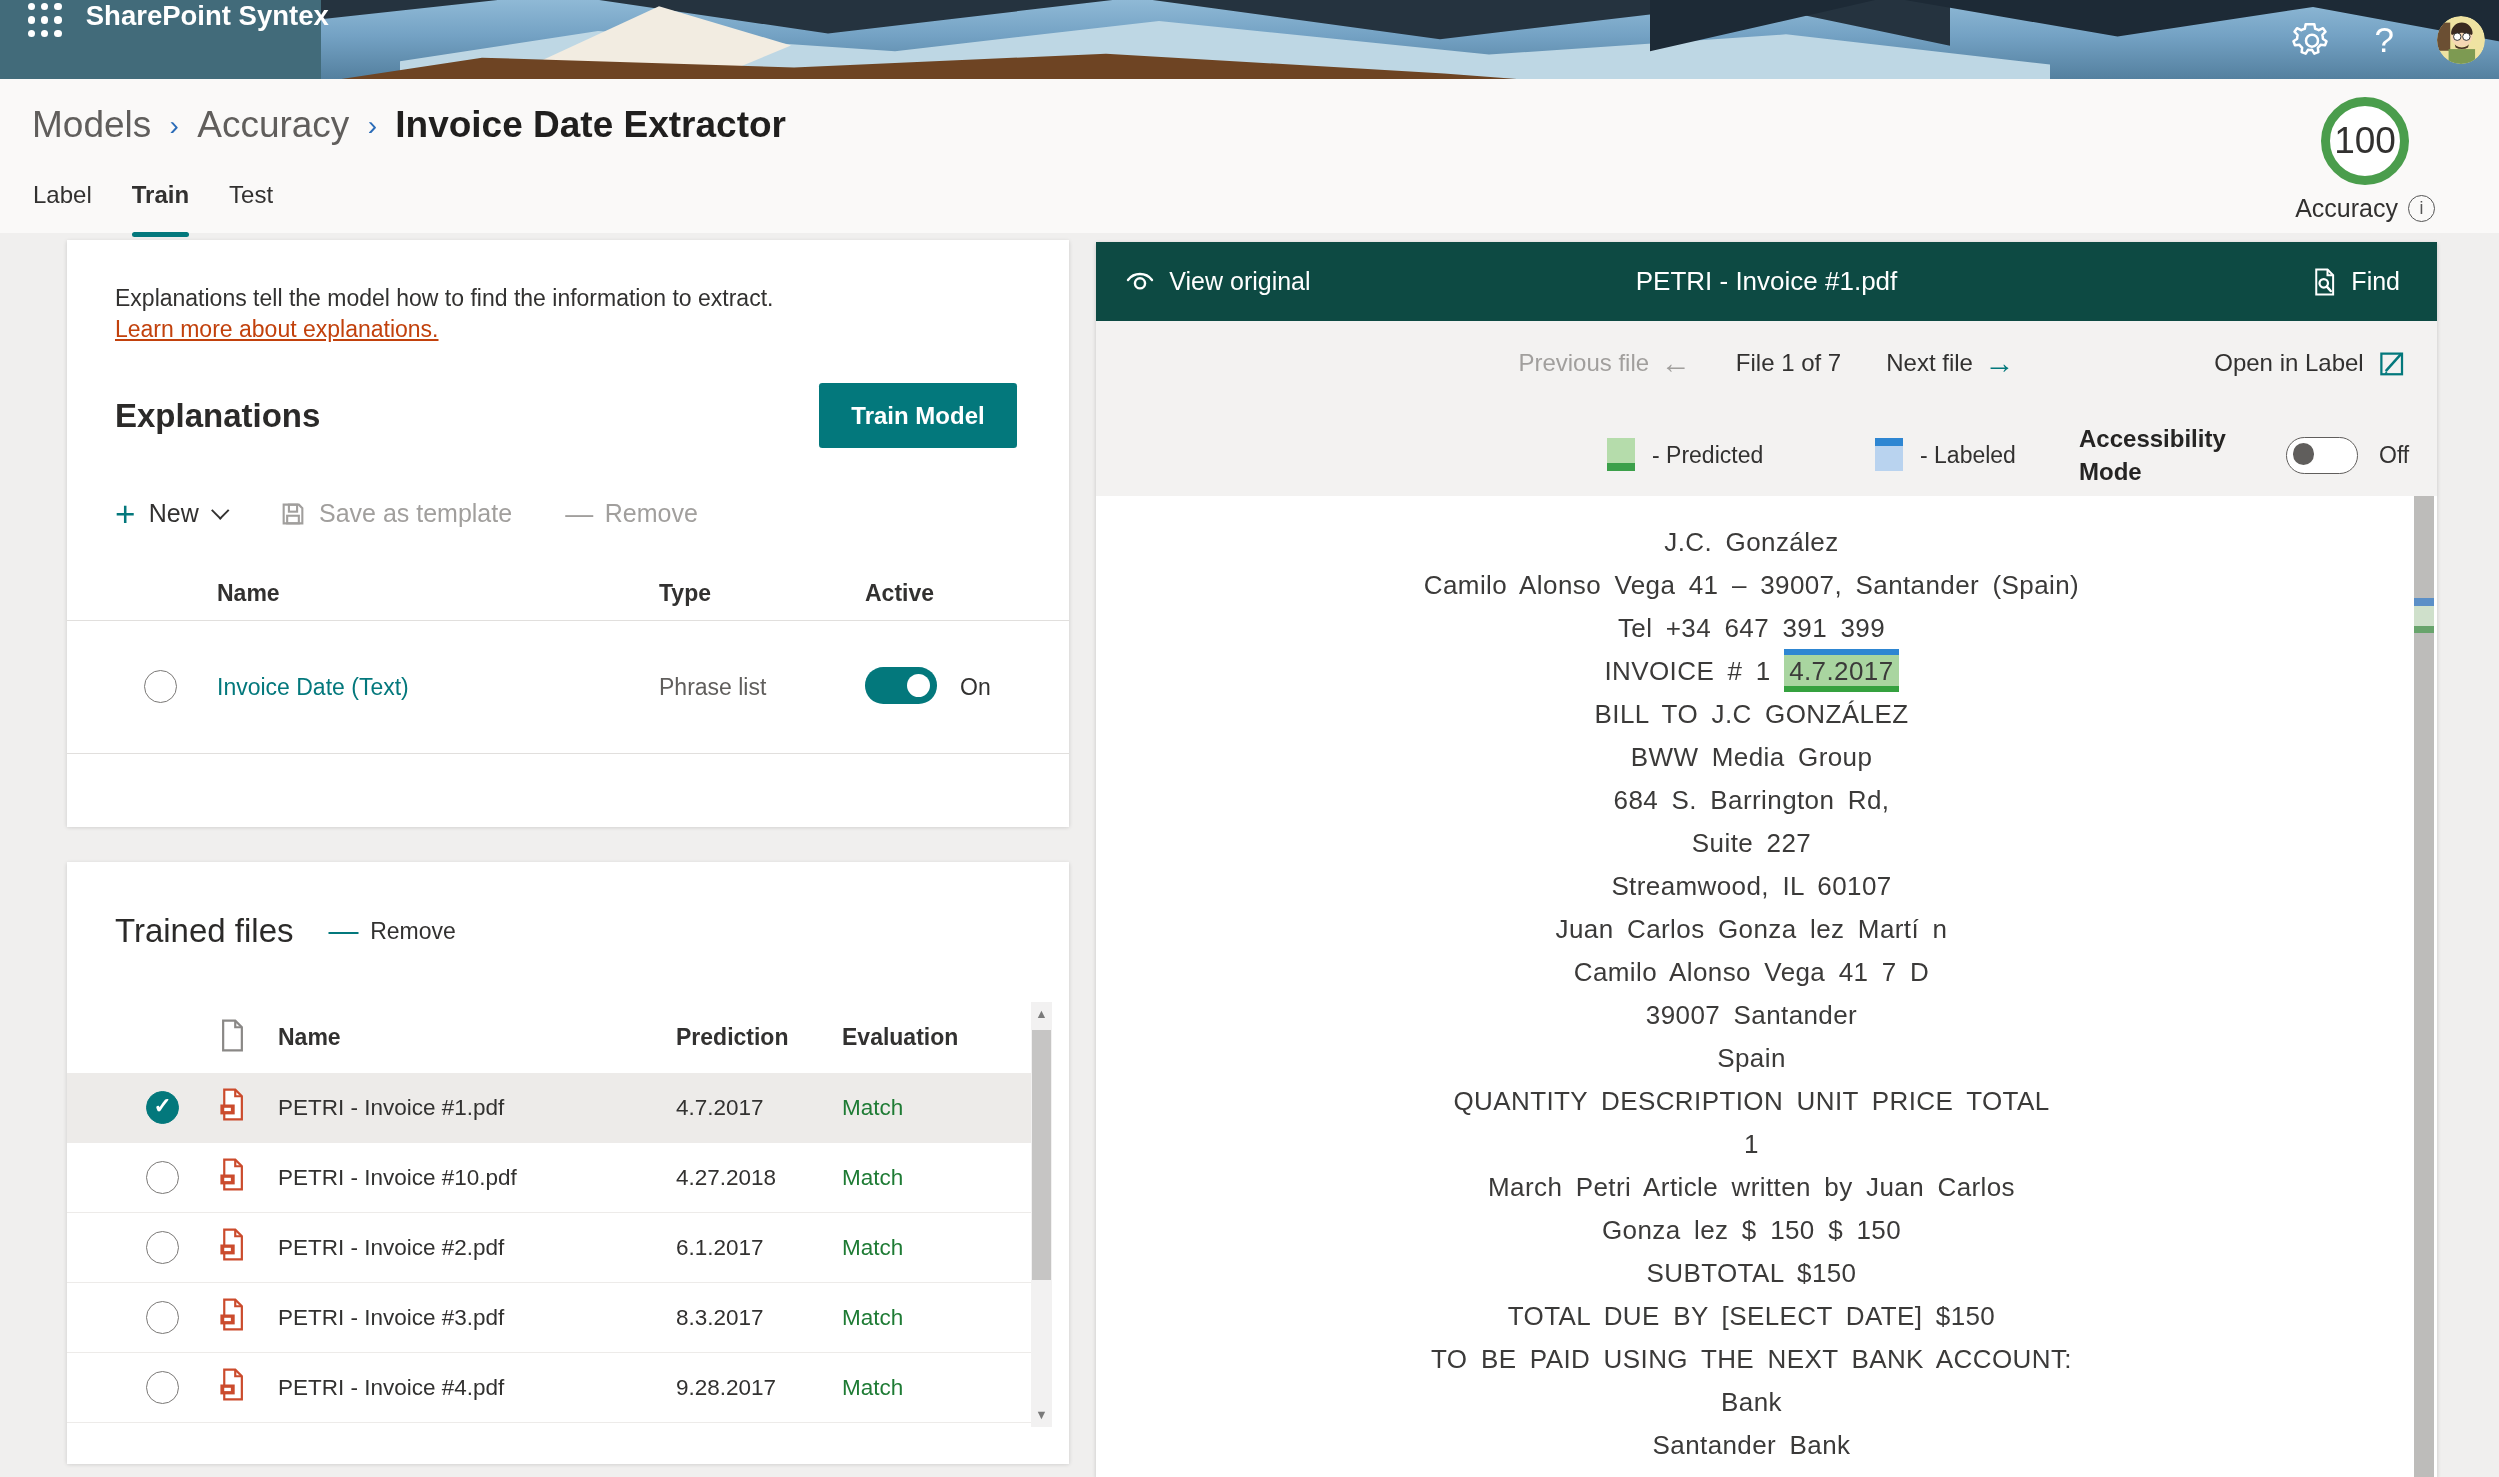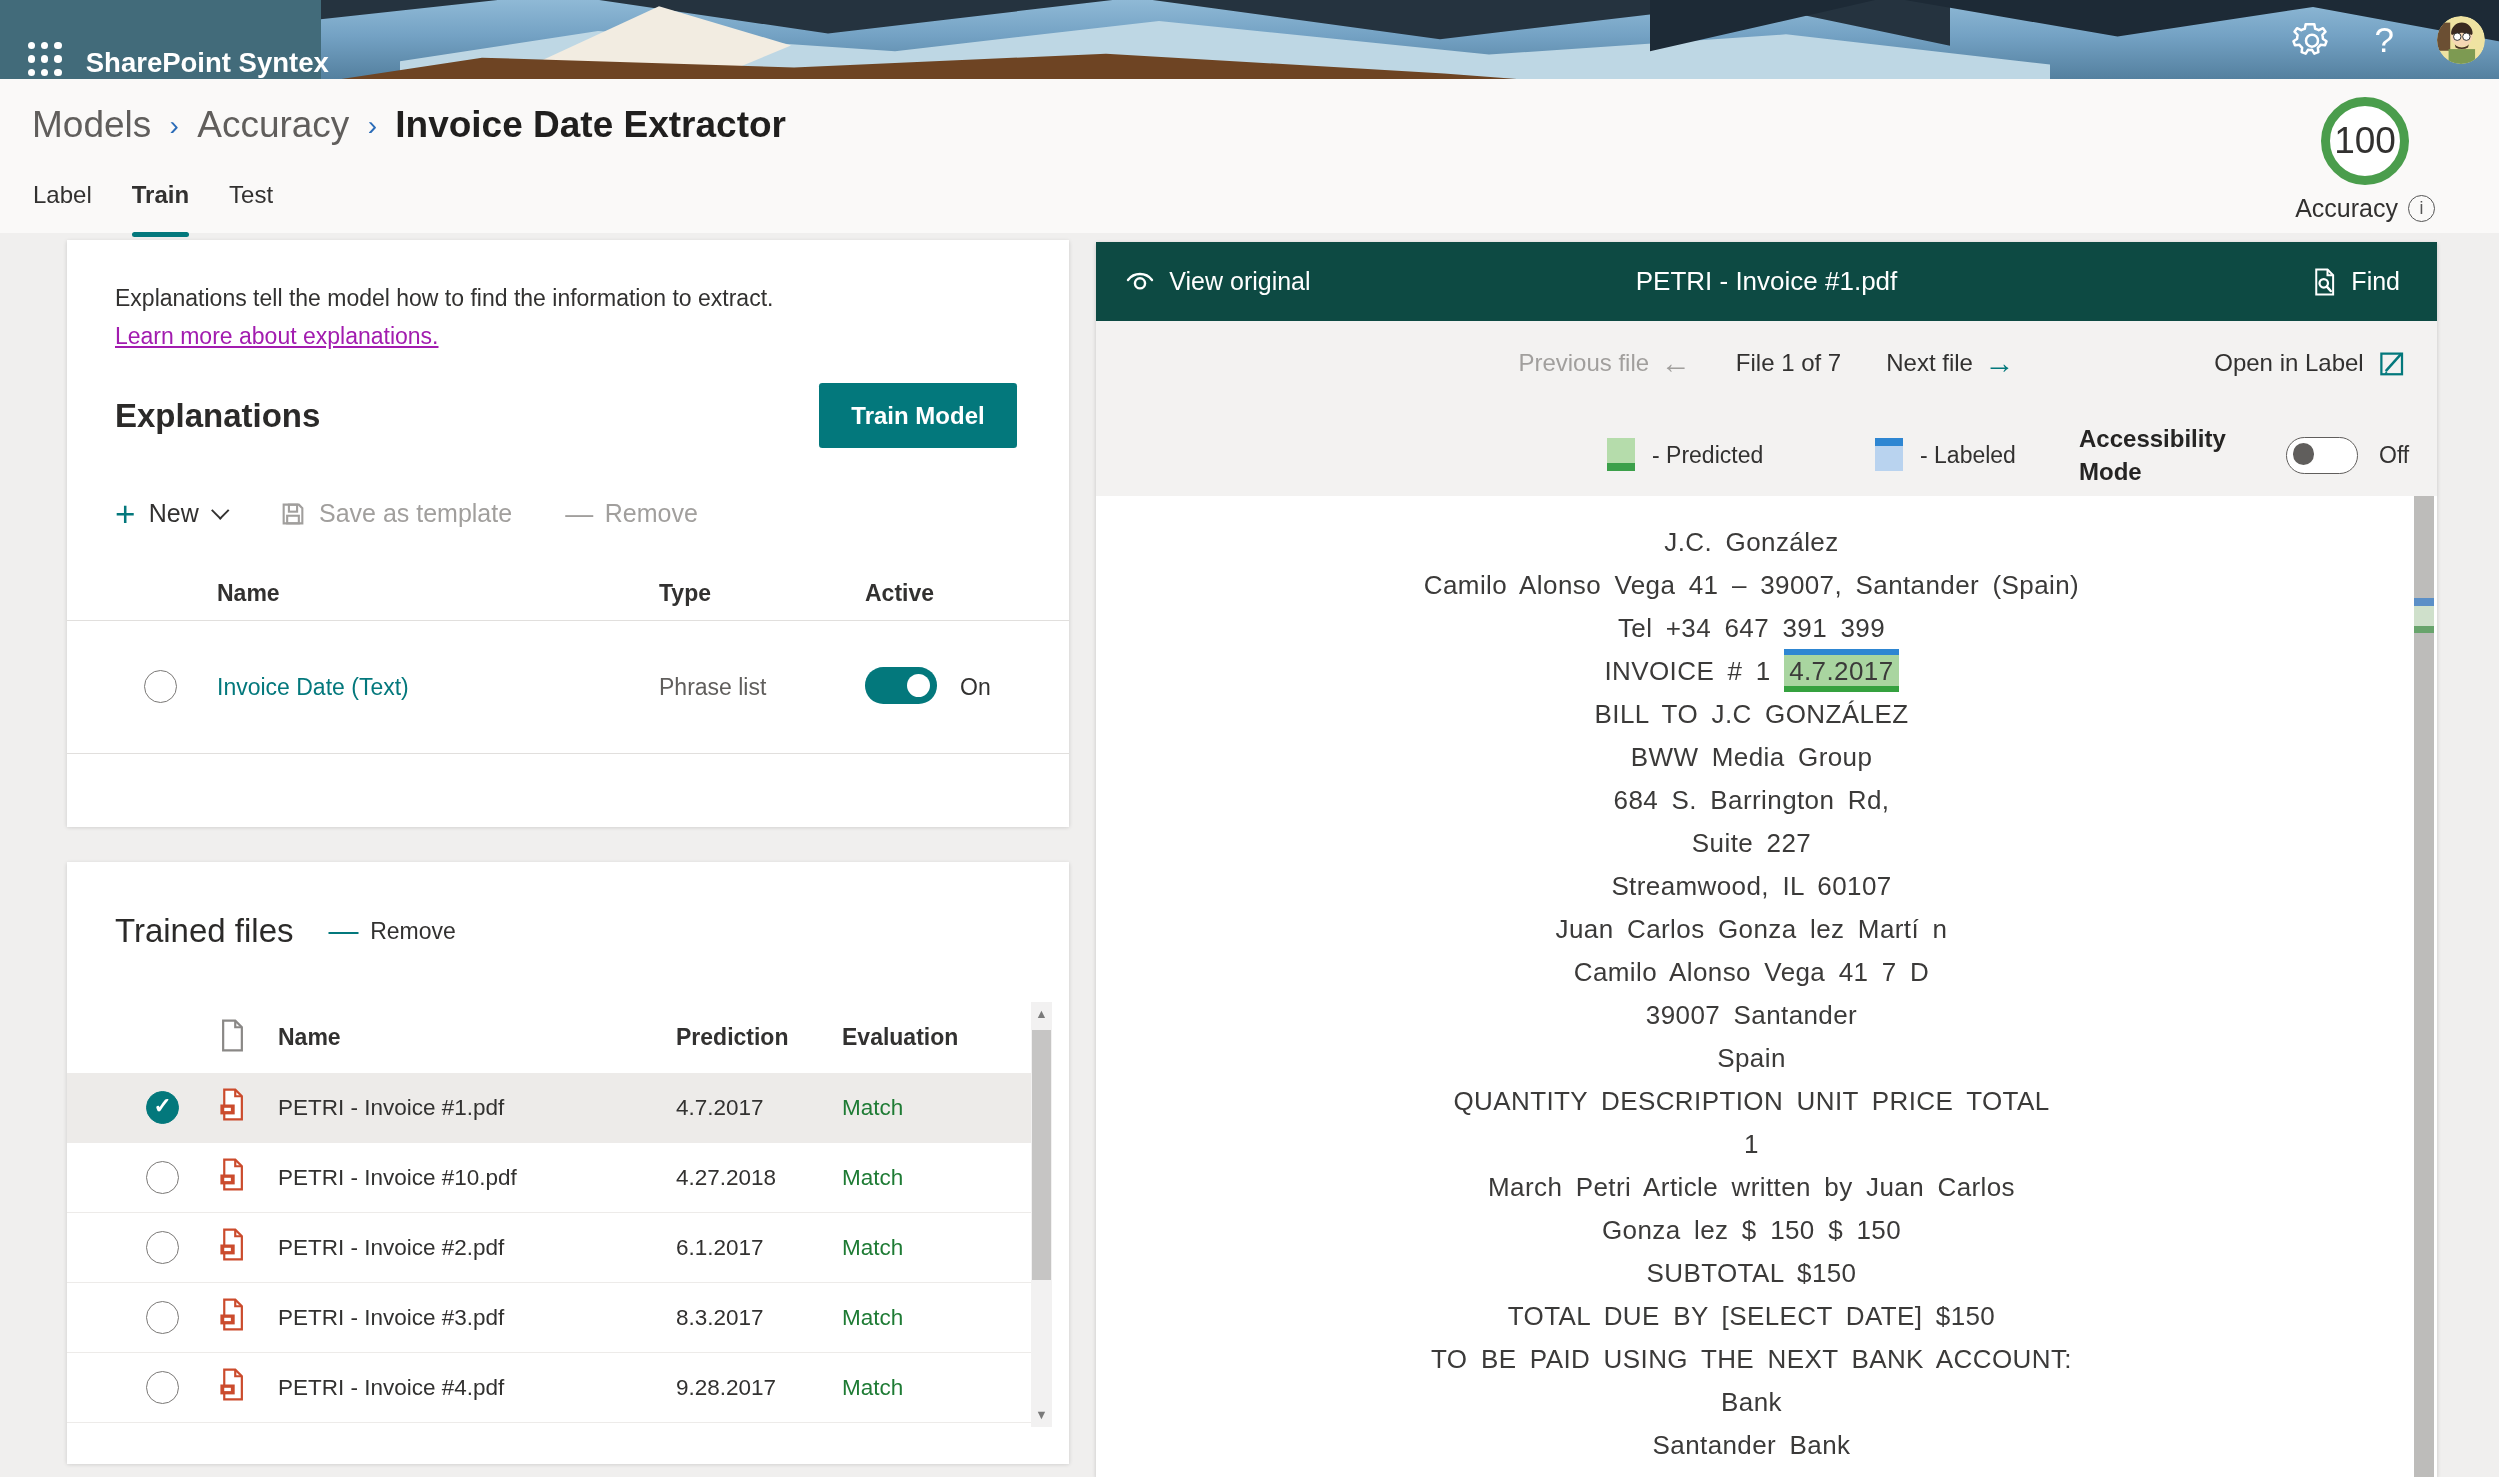--- a/index.html
+++ b/index.html
@@ -15,21 +15,21 @@
     clip-path:polygon(0 35%, 18% 0, 34% 42%, 52% 4%, 70% 48%, 88% 10%, 100% 55%, 100% 0, 0 0); }
   .mtn-ice { position:absolute; left:16%; top:18%; width:66%; height:85%; background:#bed7e4;
     clip-path:polygon(0 70%, 12% 25%, 30% 55%, 46% 10%, 66% 60%, 84% 30%, 100% 75%, 100% 100%, 0 100%); }
   .mtn-snow { position:absolute; left:18%; top:8%; width:22%; height:90%; background:#f2ece1;
     clip-path:polygon(10% 100%, 38% 0, 62% 55%, 48% 100%); }
   .mtn-hill { position:absolute; left:12%; top:58%; width:52%; height:50%; background:#6e4423;
     clip-path:polygon(0 100%, 14% 30%, 38% 55%, 62% 20%, 88% 70%, 100% 100%); }
   .mtn-dark-right { position:absolute; right:0; top:-10%; width:34%; height:125%; background:#1d2a36;
     clip-path:polygon(0 60%, 28% 5%, 55% 45%, 78% 15%, 100% 50%, 100% 0, 0 0); }
   .brand { position:absolute; left:0; top:0; width:321px; height:79px; background:#426b7a;
-    display:flex; align-items:flex-end; }
+    display:flex; align-items:flex-start; }
   .waffle { margin-left:25px; display:grid; grid-template-columns:repeat(3,1fr); gap:5.8px;
     width:40px; height:40px; padding:2.5px; cursor:pointer; }
   .waffle i { width:7.5px; height:7.5px; background:#fff; border-radius:50%; margin:auto; }
   .brand-title { margin-left:21.7px; color:#fff; font-size:27.5px; font-weight:700; white-space:nowrap; }
   .searchbox { position:absolute; left:862px; top:10.8px; width:782px; height:52px;
     background:#e7e6e6; border-radius:3.3px; display:flex; align-items:center; box-shadow:0 0.8px 1.7px rgba(0,0,0,.25); }
   .searchbox svg { margin-left:21.7px; }
   .searchbox input { flex:1; border:none; outline:none; background:transparent;
     font-family:"Liberation Sans",sans-serif; font-size:25px; color:#323130; margin-left:18.3px; }
   .searchbox input::placeholder { color:#3b3a39; opacity:1; }
@@ -53,21 +53,21 @@
   .acc-ring { width:88px; height:88px; border:9.2px solid #4a9d4c; border-radius:50%;
     display:flex; align-items:center; justify-content:center; font-size:37px; color:#323130; background:#fff; }
   .acc-label-row { margin-top:8.3px; display:flex; align-items:center; gap:10px; font-size:25px; color:#323130; }
   .info-i { width:27px; height:27px; border:1.7px solid #555; border-radius:50%; font-size:17.5px;
     display:flex; align-items:center; justify-content:center; color:#555; cursor:pointer; }
 
   
   .card { position:absolute; background:#fff; box-shadow:0 0.8px 4.2px rgba(0,0,0,.16); }
   #card-explanations { left:67px; top:240px; width:1002px; height:587px; }
   .exp-desc { position:absolute; left:48px; top:45px; font-size:23px; color:#323130; }
-  .exp-link { position:absolute; left:48px; top:83px; font-size:23px; color:#a21caf;
+  .exp-link { position:absolute; left:48px; top:76px; font-size:23px; color:#c2410c;
     text-decoration:underline; cursor:pointer; }
   .exp-heading { position:absolute; left:48px; top:157px; font-size:33px; font-weight:700; color:#2b2a29; }
   .train-btn { position:absolute; right:52px; top:143px; width:198px; height:65px; background:#03787c;
     border:none; border-radius:3.3px; color:#fff; font-size:24px; font-weight:700;
     font-family:"Liberation Sans",sans-serif; cursor:pointer; }
   .exp-toolbar { position:absolute; left:48px; top:250px; height:47px; display:flex; align-items:center;
     font-size:25px; }
   .tb-plus { color:#03787c; font-size:35px; font-weight:400; line-height:35px; cursor:pointer; }
   .tb-new { margin-left:13.3px; color:#323130; cursor:pointer; }
   .chev-down { width:12.5px; height:12.5px; border-right:2.5px solid #323130; border-bottom:2.5px solid #323130;

